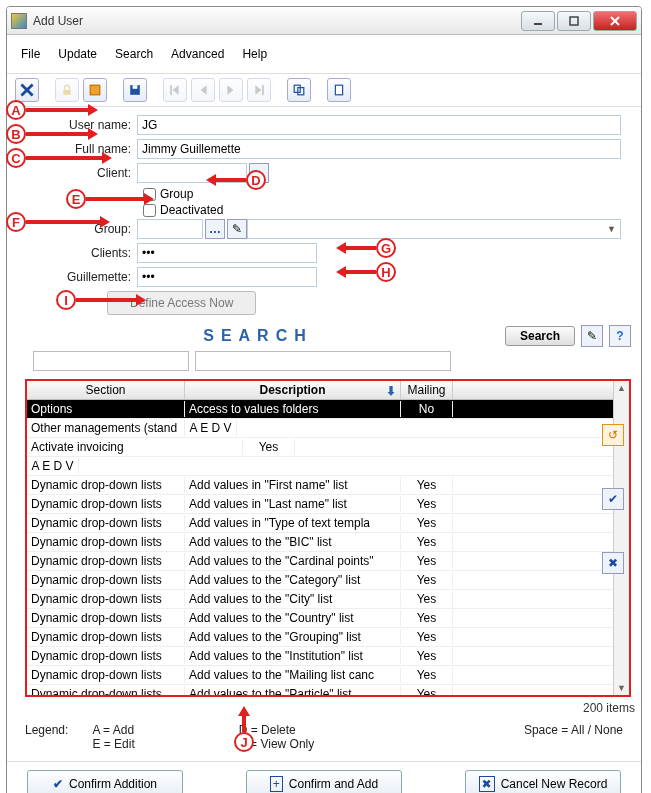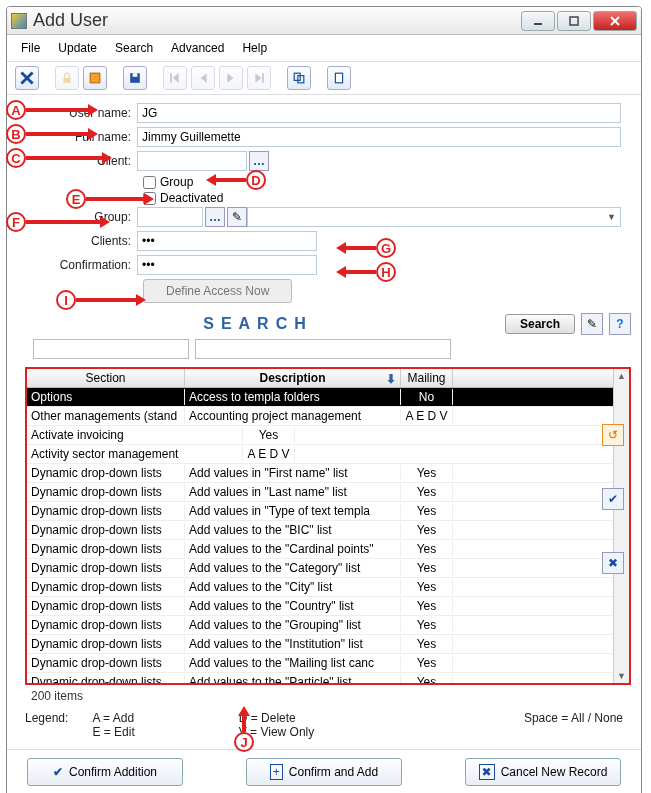--- a/index.html
+++ b/index.html
@@ -1,40 +1,40 @@
 <!DOCTYPE html>
 <html><head>
 <meta charset="utf-8">
 <style>
 * { box-sizing: border-box; margin: 0; padding: 0; font-family: "Segoe UI", Tahoma, sans-serif; font-size: 12px; }
 body { background: #fff; padding: 6px; }
 .window { border: 1px solid #888; border-radius: 4px; overflow: hidden; width: 636px; }
 .titlebar { display: flex; align-items: center; background: linear-gradient(#fdfdfd,#e8e8e8); border-bottom: 1px solid #bbb; height: 28px; padding: 0 4px; }
 .titlebar .app-icon { width:16px; height:16px; background: linear-gradient(135deg,#f0c43a,#3a8cc4); border:1px solid #777; margin-right:6px; }
-.titlebar .title { flex:1; font-size:18px; color:#333; }
+.titlebar .title { flex:1; font-size:12px; color:#333; }
 .titlebar .winbtn { width:34px; height:20px; border:1px solid #9aa; background:linear-gradient(#f6f8fa,#d9e0e6); margin-left:2px; display:flex; align-items:center; justify-content:center; border-radius:3px; }
 .titlebar .winbtn.close-btn { background:linear-gradient(#f07070,#c82020); color:#fff; width:44px; }
 .titlebar .winbtn svg { width:10px; height:10px; }
-.menubar { display:flex; gap:2px; padding:4px 6px; border-bottom:1px solid #ddd; }
+.menubar { display:flex; gap:2px; padding:10px 6px; border-bottom:1px solid #ddd; }
 .menubar .menuitem { padding:2px 8px; cursor:default; }
 .toolbar { display:flex; align-items:center; gap:4px; padding:4px 8px; border-bottom:1px solid #ddd; }
 .toolicon { width:24px; height:24px; border:1px solid #aac; background:linear-gradient(#fcfdff,#e4ecf6); display:flex; align-items:center; justify-content:center; border-radius:3px; }
 .toolicon.disabled { opacity:0.45; }
 .toolsep { width:8px; }
 .form { padding:8px 20px 6px 20px; }
 .form-row { display:flex; align-items:center; margin-bottom:4px; position:relative; }
 .form-row label { width:110px; text-align:right; padding-right:6px; color:#222; }
 .form-row input[type=text], .form-row input[type=password] { border:1px solid #bcd; padding:2px 4px; height:20px; }
 .input-full { flex:1; }
 .input-med { width:180px; }
 .input-short { width:110px; }
 .input-tiny { width:66px; }
 .iconbtn { width:20px; height:20px; border:1px solid #99b; background:#eef3fa; display:flex; align-items:center; justify-content:center; margin-left:2px; }
 .chk-row { display:flex; align-items:center; margin-left:116px; margin-bottom:2px; gap:4px; }
-.define-row { margin-left:116px; margin-top:4px; }
+.define-row { margin-left:80px; margin-top:4px; }
 .define-btn { background:#eee; border:1px solid #bbb; border-radius:3px; padding:4px 22px; color:#777; }
 .search-bar { display:flex; align-items:center; gap:6px; padding:4px 10px; }
 .search-title { flex:1; text-align:center; color:#2c62a8; font-size:16px; font-weight:bold; letter-spacing:7px; }
 .search-btn-main { background:linear-gradient(#fcfcfc,#dedede); border:1px solid #999; border-radius:3px; padding:2px 14px; font-weight:bold; }
 .sqicon { width:22px; height:22px; border:1px solid #99b; background:#eef3fa; display:flex; align-items:center; justify-content:center; }
 .search-inputs { display:flex; gap:6px; padding:0 10px 6px 26px; }
 .search-inputs input { border:1px solid #bbb; height:20px; padding:2px 4px; }
 .table-wrap { margin:2px 10px 2px 18px; border:2px solid #e02020; height:318px; display:flex; }
 .table-main { flex:1; display:flex; flex-direction:column; }
 .thead { display:flex; background:linear-gradient(#fdfdfd,#e4e4e4); border-bottom:1px solid #bbb; }
@@ -43,21 +43,21 @@
 .tbody { flex:1; overflow:hidden; }
 .trow { display:flex; height:19px; align-items:center; border-bottom:1px solid #eee; }
 .trow.sel { background:#000000; color:#fff; }
 .td { padding:1px 4px; border-right:1px solid #eee; overflow:hidden; white-space:nowrap; text-overflow:clip; }
 .c-sec { width:158px; }
 .c-desc { width:216px; font-weight:bold; text-align:center; }
 .trow .c-desc { font-weight:normal; text-align:left; }
 .c-acc { width:52px; text-align:center; }
 .scroll-stub { width:16px; background:#f2f2f2; border-left:1px solid #ccc; display:flex; flex-direction:column; justify-content:space-between; align-items:center; }
 .scroll-stub .arrow { font-size:9px; color:#666; padding:2px 0; }
-.tfoot { padding:2px 6px; color:#333; margin-left:18px; }
+.tfoot { padding:2px 6px; color:#333; margin-left:18px;text-align:right; }
 .legend { display:flex; gap:24px; padding:6px 18px 10px 18px; color:#222; align-items:flex-start; }
 .legend .col { display:flex; flex-direction:column; }
 .side-right { position:absolute; right:18px; top:418px; display:flex; flex-direction:column; gap:42px; }
 .footer-btns { display:flex; justify-content:space-between; padding:8px 20px 14px 20px; border-top:1px solid #ddd; }
 .footer-btns .fbtn { border:1px solid #8aa; background:linear-gradient(#fdfeff,#e8eef6); border-radius:3px; padding:5px 12px; display:flex; align-items:center; gap:6px; min-width:156px; justify-content:center; }
 
 .callout { position:absolute; left:-2px; display:flex; align-items:center; pointer-events:none; }
 .callout .bubble { width:20px; height:20px; border:2px solid #e02020; border-radius:50%; background:#fff; color:#e02020; font-weight:bold; display:flex; align-items:center; justify-content:center; font-size:13px; }
 .callout .arrow-shaft { height:4px; background:#e02020; }
 .callout .arrow-head { width:0; height:0; border-top:6px solid transparent; border-bottom:6px solid transparent; border-left:10px solid #e02020; }
@@ -202,21 +202,21 @@
           </div>
       <div class="groupcombo">
             <span style="font-size:9px;color:#555">▼</span>
           </div>
     </div>
     <div class="form-row">
       <label>Clients:</label>
       <input type="text" class="input-med" value="•••" style="">
     </div>
     <div class="form-row">
-      <label>Confirmation:</label>
+      <label>Guillemette:</label>
       <input type="text" class="input-med" value="•••" style="">
     </div>
     <div class="define-row">
       <button class="define-btn">Define Access Now</button>
     </div>
   </div>
 
   <div class="search-bar">
     <div class="search-title">SEARCH</div>
     <button class="search-btn-main">Search</button>
@@ -235,34 +235,32 @@
   <div class="table-wrap">
     <div class="table-main">
       <div class="thead">
         <div class="th c-sec">Section</div>
         <div class="th c-desc"><span>Description</span><span class="arrow-down">⬇</span></div>
         <div class="th c-acc">Mailing</div>
       </div>
       <div class="tbody" id="tbody">
             <div class="trow sel">
               <div class="td c-sec">Options</div>
-              <div class="td c-desc">Access to templa folders</div>
+              <div class="td c-desc">Access to values folders</div>
               <div class="td c-acc">No</div>
             </div>
             <div class="trow">
               <div class="td c-sec">Other managements (stand</div>
-              <div class="td c-desc">Accounting project management</div>
               <div class="td c-acc">A E D V</div>
             </div>
             <div class="trow">
               <div class="td c-desc">Activate invoicing</div>
               <div class="td c-acc">Yes</div>
             </div>
             <div class="trow">
-              <div class="td c-desc">Activity sector management</div>
               <div class="td c-acc">A E D V</div>
             </div>
             <div class="trow">
               <div class="td c-sec">Dynamic drop-down lists</div>
               <div class="td c-desc">Add values in "First name" list</div>
               <div class="td c-acc">Yes</div>
             </div>
             <div class="trow">
               <div class="td c-sec">Dynamic drop-down lists</div>
               <div class="td c-desc">Add values in "Last name" list</div>

